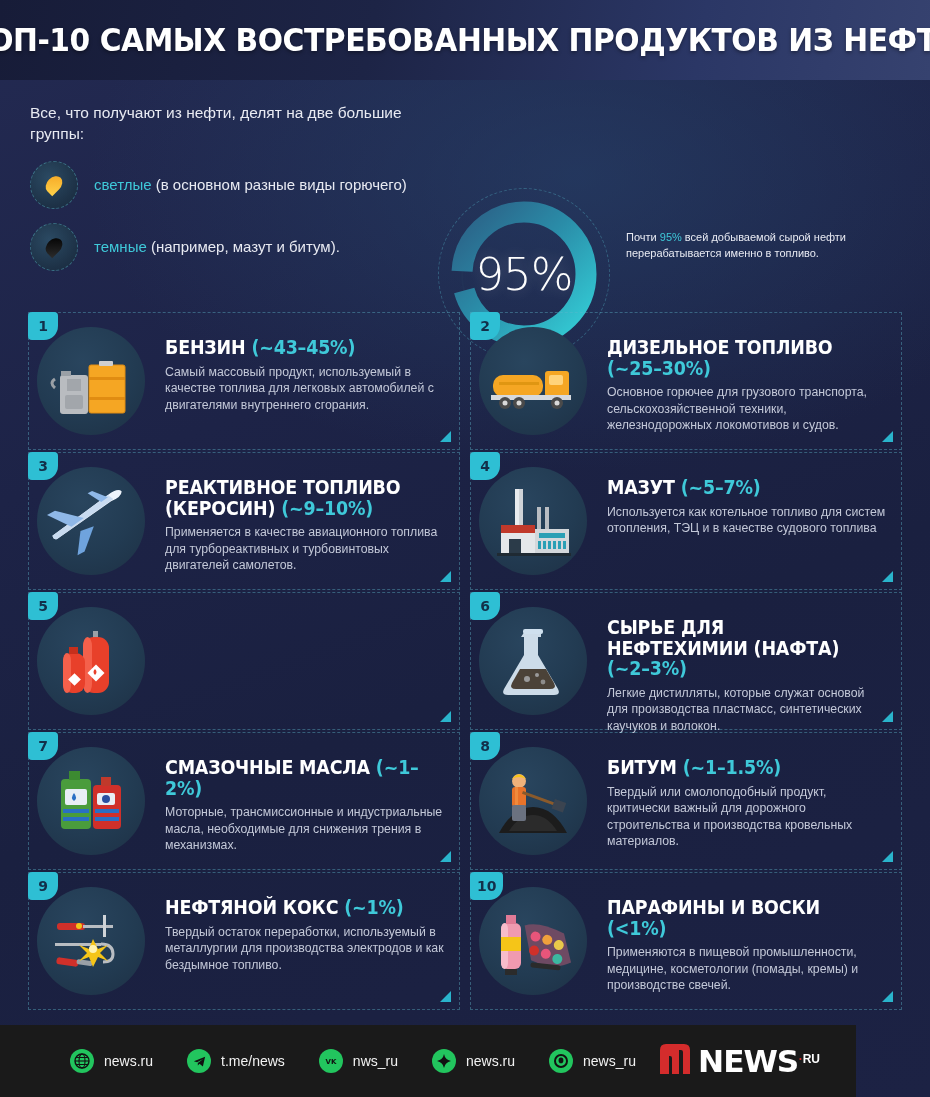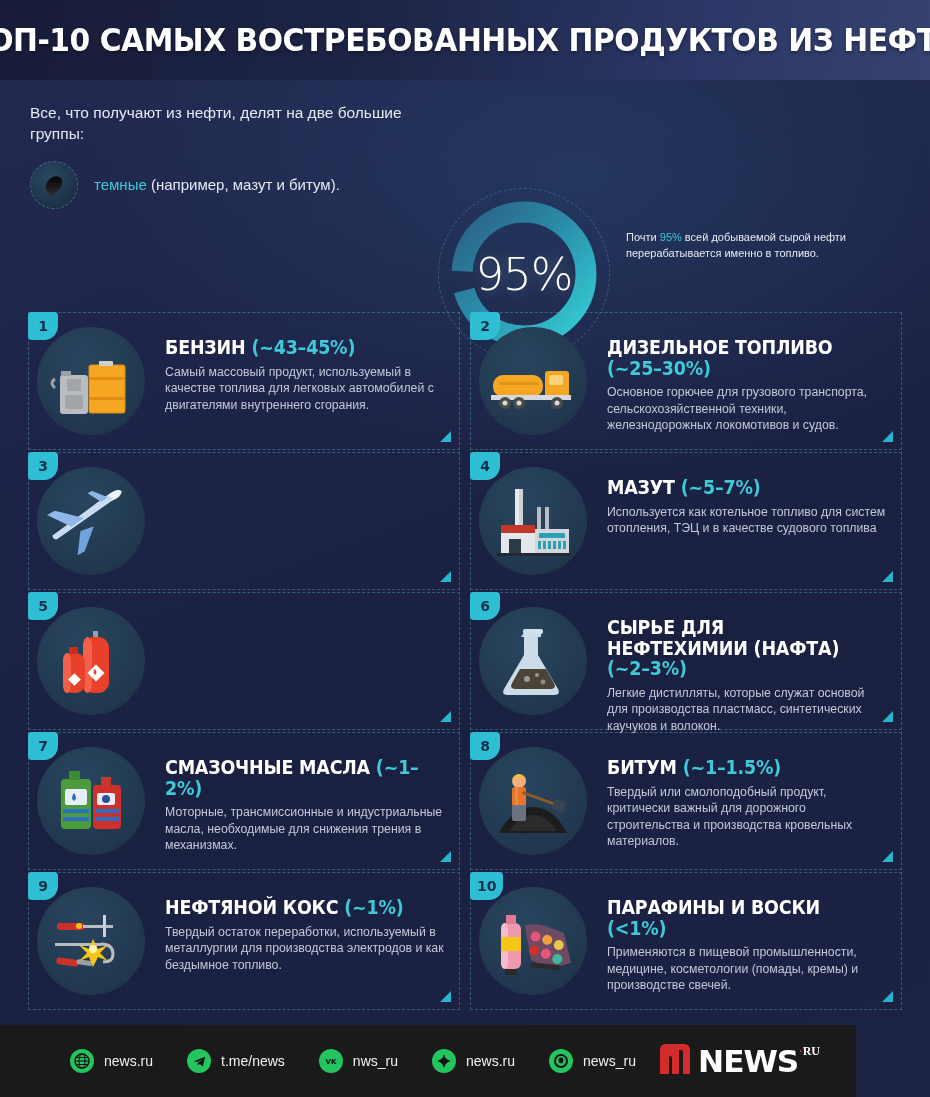--- a/index.html
+++ b/index.html
@@ -217,43 +217,51 @@
   .brand-mark { margin-right: 8px; }
   .brand-name {
     font-family: "DejaVu Sans", sans-serif;
     font-weight: bold;
     font-size: 30px;
     color: #ffffff;
     letter-spacing: -1px;
     transform: scaleX(1.04);
   }
   .brand-tld {
-    font-family: Liberation Serif, serif;
+    font-family: Liberation Sans, sans-serif;
     font-weight: bold;
     font-size: 12px;
     color: #ffffff;
     margin-left: 2px;
     align-self: flex-start;
-    margin-top: 2px;
+    margin-top: 10px;
   }
   .brand-dot { color: #d42c2c; }
 </style>
 </head>
 <body>
 
 <div class="page">
 
   <div class="header">
     <div class="header-title">ТОП-10 САМЫХ ВОСТРЕБОВАННЫХ ПРОДУКТОВ ИЗ НЕФТИ</div>
   </div>
 
   <div class="intro">
     <div class="intro-left">
       <div class="intro-lead">Все, что получают из нефти, делят на две большие группы:</div>
 
+      <div class="group-row">
+        <div class="drop-circle">
+          <div class="drop light"></div>
+        </div>
+        <div class="group-text">
+          <span class="tealword">светлые</span><span> (в основном разные виды горючего)</span>
+        </div>
+      </div>
 
       <div class="group-row">
         <div class="drop-circle">
           <div class="drop dark"></div>
         </div>
         <div class="group-text">
           <span class="tealword">темные</span><span> (например, мазут и битум).</span>
         </div>
       </div>
     </div>
@@ -333,20 +341,24 @@
       <div class="icon-circle">
         <svg width="108" height="108" viewBox="0 0 108 108">
           <g transform="rotate(-28 54 54)">
             <path d="M16 54 q-4 0 -3 -5 l68 -10 q12 -2 14 3 q-2 5 -14 4 z" fill="#eef4fb"></path>
             <path d="M16 54 q-4 0 -3 -5 l68 -10 l3 6 z" fill="#c9dbf0"></path>
             <path d="M34 50 l-16 -22 h9 l22 20 z" fill="#8fb8e8"></path>
             <path d="M40 58 l-14 20 h8 l20 -18 z" fill="#6fa3dd"></path>
             <path d="M72 42 l-8 -14 h5 l11 13 z" fill="#8fb8e8"></path>
           </g>
         </svg>
+      </div>
+      <div class="card-body">
+        <div class="card-title"><span>РЕАКТИВНОЕ ТОПЛИВО (КЕРОСИН) </span><span class="pct">(~9–10%)</span></div>
+        <div class="card-desc">Применяется в качестве авиационного топлива для турбореактивных и турбовинтовых двигателей самолетов.</div>
       </div>
       <div class="corner-tri"></div>
     </div>
 
     <div class="card">
       <div class="badge">4</div>
       <div class="icon-circle">
         <svg width="108" height="108" viewBox="0 0 108 108">
           <rect x="36" y="22" width="8" height="42" fill="#cfd3d7"></rect>
           <rect x="36" y="22" width="4" height="42" fill="#e8ebee"></rect>

